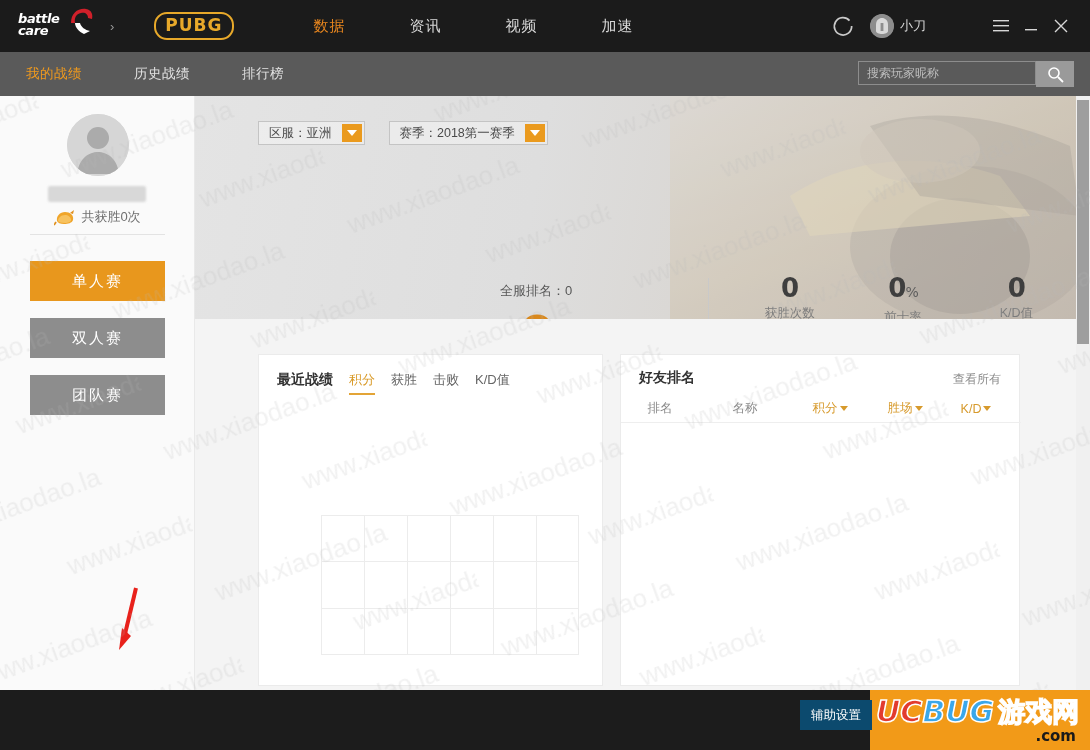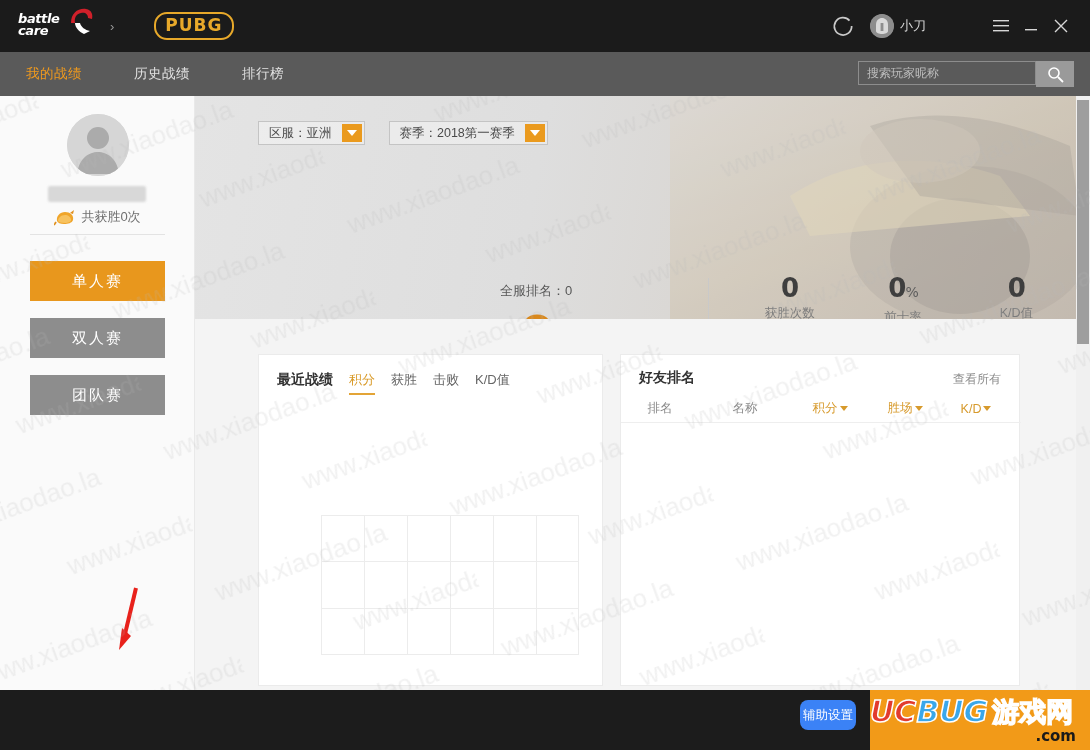--- a/index.html
+++ b/index.html
@@ -377,37 +377,36 @@
     height: 26px;
     border: 1px solid #6d6d6d;
     display: flex; align-items: center;
     padding: 0 12px 0 8px;
     gap: 6px; cursor: pointer;
   }
   .bolt { width: 12px; height: 16px; }
   .boost-text { font-size: 12.5px; color: #d4d4d4; }
   .aux-btn {
     position: absolute; left: 800px; top: 700px;
-    width: 56px; height: 30px;
-    background: #3b82f6;
+    width: 72px; height: 30px;
+    background: #0c4a6e;
     display: flex; align-items: center; justify-content: center;
     font-size: 12.5px; color: #ffffff;
     cursor: pointer;
     z-index: 6;
-    border-radius: 8px;
   }
   .ucbug {
     position: absolute; right: 0; top: 690px;
     width: 220px; height: 60px;
     background: #f29a18;
     z-index: 5;
     overflow: hidden;
   }
   .ucbug .uc-main {
-    position: absolute; left: 0; top: 6px;
+    position: absolute; left: 6px; top: 6px;
     display: flex; 
     font-family: "DejaVu Sans", sans-serif;
     font-weight: bold; font-size: 30px;
     font-style: italic;
     line-height: 32px;
   }
   .ucbug .u1 { color: #e23b2e; -webkit-text-stroke: 1.5px #fff; }
   .ucbug .u2 { color: #3aa7ea; -webkit-text-stroke: 1.5px #fff; }
   .ucbug .u3 { color: #1a1a1a; -webkit-text-stroke: 1.5px #fff; margin-left:4px; font-style: normal; font-size: 27px;}
   .ucbug .dotcom {
@@ -439,20 +438,26 @@
         </div>
         <svg class="helm" viewBox="0 0 26 28">
           <path d="M3 16 C3 6 10 1 18 2 C24 3 25 8 24 12 L20 11 C20 7 17 5 13 6 C8 7 6 11 7 16 Z" fill="#d0202a"></path>
           <path d="M7 16 C7 20 11 25 16 27 L22 24 C17 23 13 20 12 16 Z" fill="#ffffff"></path>
         </svg>
       </div>
       <span class="logo-chev">›</span>
       <span class="pubg-logo">PUBG</span>
     </div>
 
+    <div class="topnav">
+      <div class="item active">数据</div>
+      <div class="item">资讯</div>
+      <div class="item">视频</div>
+      <div class="item">加速</div>
+    </div>
 
     <div class="topright">
       <svg class="refresh-icon" viewBox="0 0 24 24">
         <path d="M18 7 A8 8 0 1 0 20 12" fill="none" stroke="#c9c9c9" stroke-width="1.6"></path>
       </svg>
       <div class="user-box">
         <div class="user-avatar">
           <svg viewBox="0 0 24 24" width="24" height="24">
             <circle cx="12" cy="12" r="12" fill="#8d8d8d"></circle>
             <path d="M6 11 C6 6 9 4 12 4 C15 4 18 6 18 11 L18 17 C18 19 15 20 12 20 C9 20 6 19 6 17 Z" fill="#d9d9d9"></path>

